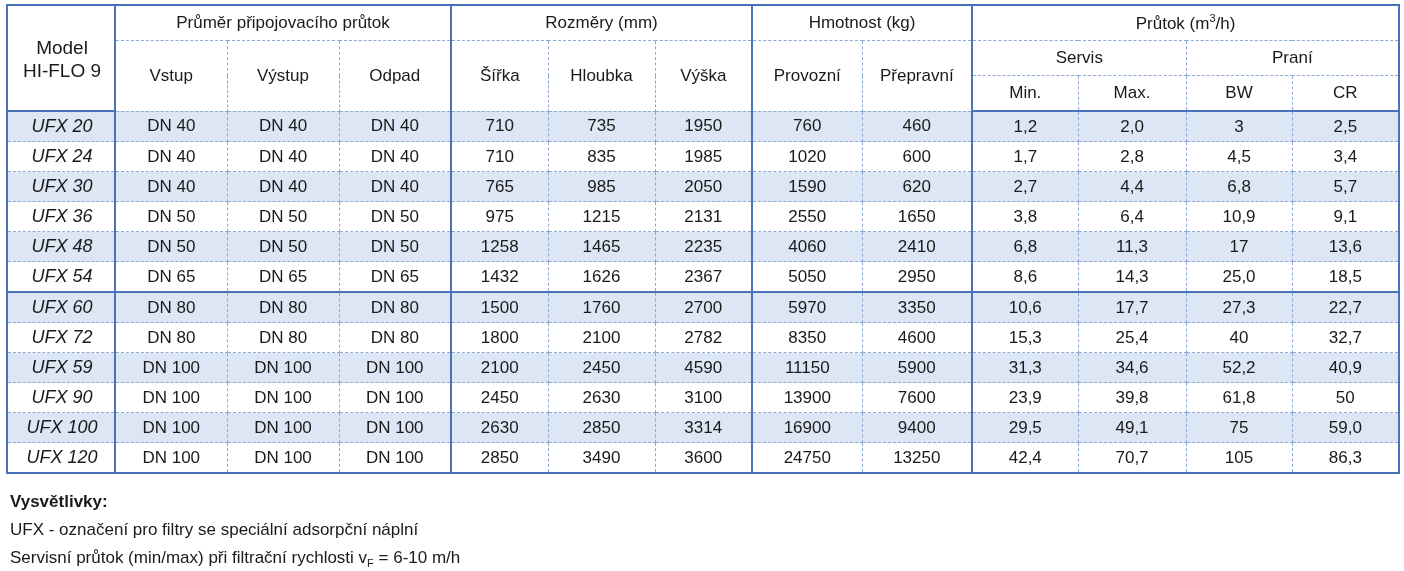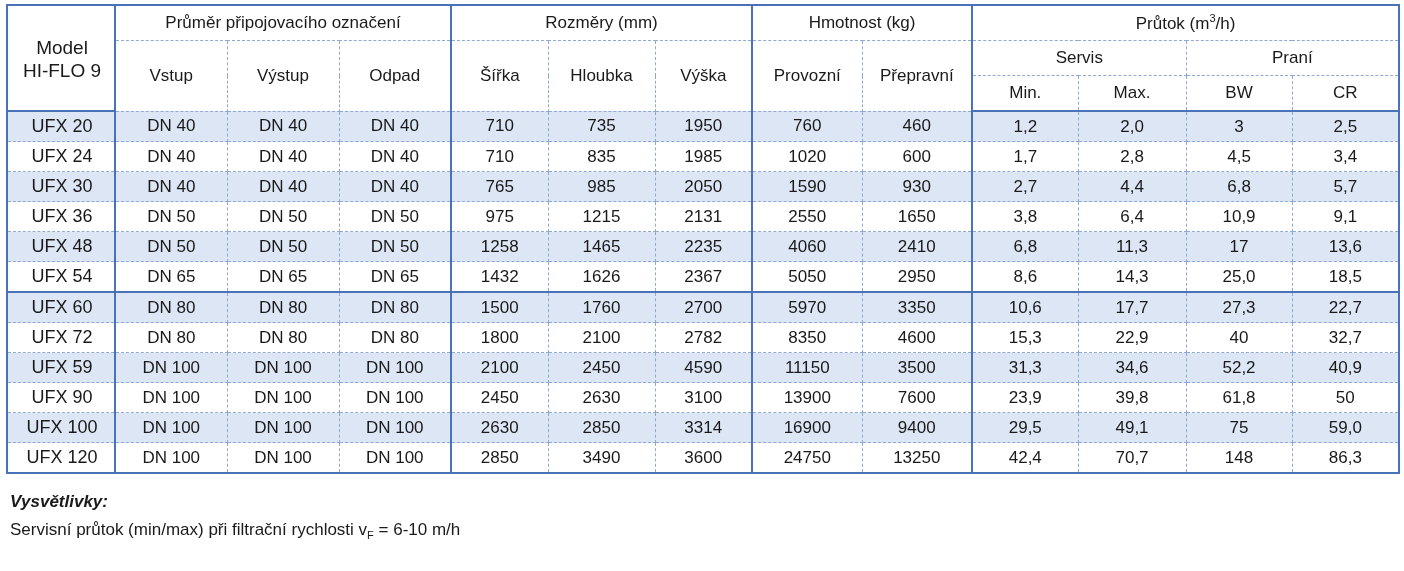--- a/index.html
+++ b/index.html
@@ -43,20 +43,21 @@
     height: 30px;
   }
   .vsep-r { border-right: 2px solid #4a72b8 !important; }
   .hsep-b { border-bottom: 2px solid #4a72b8 !important; }
   .hsep-t { border-top: 2px solid #4a72b8 !important; margin-left: 16px; }
 
   .model-cell {
     text-align: right;
     padding-left: 8px !important;
     font-size: 18px;
+    font-style: italic;
   }
   .model-head {
     text-align: left;
     padding-left: 8px !important;
     font-size: 19px;
     line-height: 1.2;
     vertical-align: top;
     padding-top: 6px !important;
   }
   .rowA td { background: #dce6f4; }
@@ -64,21 +65,20 @@
 
   tbody td { height: 25px; font-size: 17px; }
 
   .notes {
     margin-top: 14px;
     padding-left: 4px;
     font-size: 17px;
     line-height: 28px;
   }
   .notes .title {
-    font-style: italic;
     font-weight: bold;
   }
   sub { font-size: 11px; }
   sup { font-size: 11px; }
 </style>
 </head>
 <body>
 
 <div class="page">
 
@@ -97,21 +97,21 @@
         <col style="width:108px">
         <col style="width:106px">
         <col style="width:107px">
     </colgroup>
     <thead>
       <tr class="hdr-row">
         <th rowspan="3" class="model-head vsep-r hsep-b">
           <div>Model</div>
           <div>HI-FLO 9</div>
         </th>
-        <th colspan="3" class="vsep-r">Průměr připojovacího označení</th>
+        <th colspan="3" class="vsep-r">Průměr připojovacího průtok</th>
         <th colspan="3" class="vsep-r">Rozměry (mm)</th>
         <th colspan="2" class="vsep-r">Hmotnost (kg)</th>
         <th colspan="4">Průtok (m<sup>3</sup>/h)</th>
       </tr>
       <tr class="hdr-row">
         <th rowspan="2">Vstup</th>
         <th rowspan="2">Výstup</th>
         <th rowspan="2" class="vsep-r">Odpad</th>
         <th rowspan="2">Šířka</th>
         <th rowspan="2">Hloubka</th>
@@ -161,21 +161,21 @@
         </tr>
         <tr class="rowA">
           <td class="model-cell vsep-r">UFX 30</td>
           <td>DN 40</td>
           <td>DN 40</td>
           <td class="vsep-r">DN 40</td>
           <td>765</td>
           <td>985</td>
           <td class="vsep-r">2050</td>
           <td>1590</td>
-          <td class="vsep-r">930</td>
+          <td class="vsep-r">620</td>
           <td>2,7</td>
           <td>4,4</td>
           <td>6,8</td>
           <td>5,7</td>
         </tr>
         <tr class="rowB">
           <td class="model-cell vsep-r">UFX 36</td>
           <td>DN 50</td>
           <td>DN 50</td>
           <td class="vsep-r">DN 50</td>
@@ -238,34 +238,34 @@
           <td class="model-cell vsep-r">UFX 72</td>
           <td>DN 80</td>
           <td>DN 80</td>
           <td class="vsep-r">DN 80</td>
           <td>1800</td>
           <td>2100</td>
           <td class="vsep-r">2782</td>
           <td>8350</td>
           <td class="vsep-r">4600</td>
           <td>15,3</td>
-          <td>22,9</td>
+          <td>25,4</td>
           <td>40</td>
           <td>32,7</td>
         </tr>
         <tr class="rowA">
           <td class="model-cell vsep-r">UFX 59</td>
           <td>DN 100</td>
           <td>DN 100</td>
           <td class="vsep-r">DN 100</td>
           <td>2100</td>
           <td>2450</td>
           <td class="vsep-r">4590</td>
           <td>11150</td>
-          <td class="vsep-r">3500</td>
+          <td class="vsep-r">5900</td>
           <td>31,3</td>
           <td>34,6</td>
           <td>52,2</td>
           <td>40,9</td>
         </tr>
         <tr class="rowB">
           <td class="model-cell vsep-r">UFX 90</td>
           <td>DN 100</td>
           <td>DN 100</td>
           <td class="vsep-r">DN 100</td>
@@ -299,27 +299,28 @@
           <td class="hsep-b">DN 100</td>
           <td class="hsep-b">DN 100</td>
           <td class="vsep-r hsep-b">DN 100</td>
           <td class="hsep-b">2850</td>
           <td class="hsep-b">3490</td>
           <td class="vsep-r hsep-b">3600</td>
           <td class="hsep-b">24750</td>
           <td class="vsep-r hsep-b">13250</td>
           <td class="hsep-b">42,4</td>
           <td class="hsep-b">70,7</td>
-          <td class="hsep-b">148</td>
+          <td class="hsep-b">105</td>
           <td class="hsep-b">86,3</td>
         </tr>
       </tbody>
   </table>
 
   <div class="notes">
     <div class="title">Vysvětlivky:</div>
+    <div>UFX - označení pro filtry se speciální adsorpční náplní</div>
     <div>
       <span>Servisní průtok (min/max) při filtrační rychlosti v</span><span><sub>F</sub></span><span> = 6-10 m/h</span>
     </div>
 
   </div>
 
 </div>
 
 </body></html>

